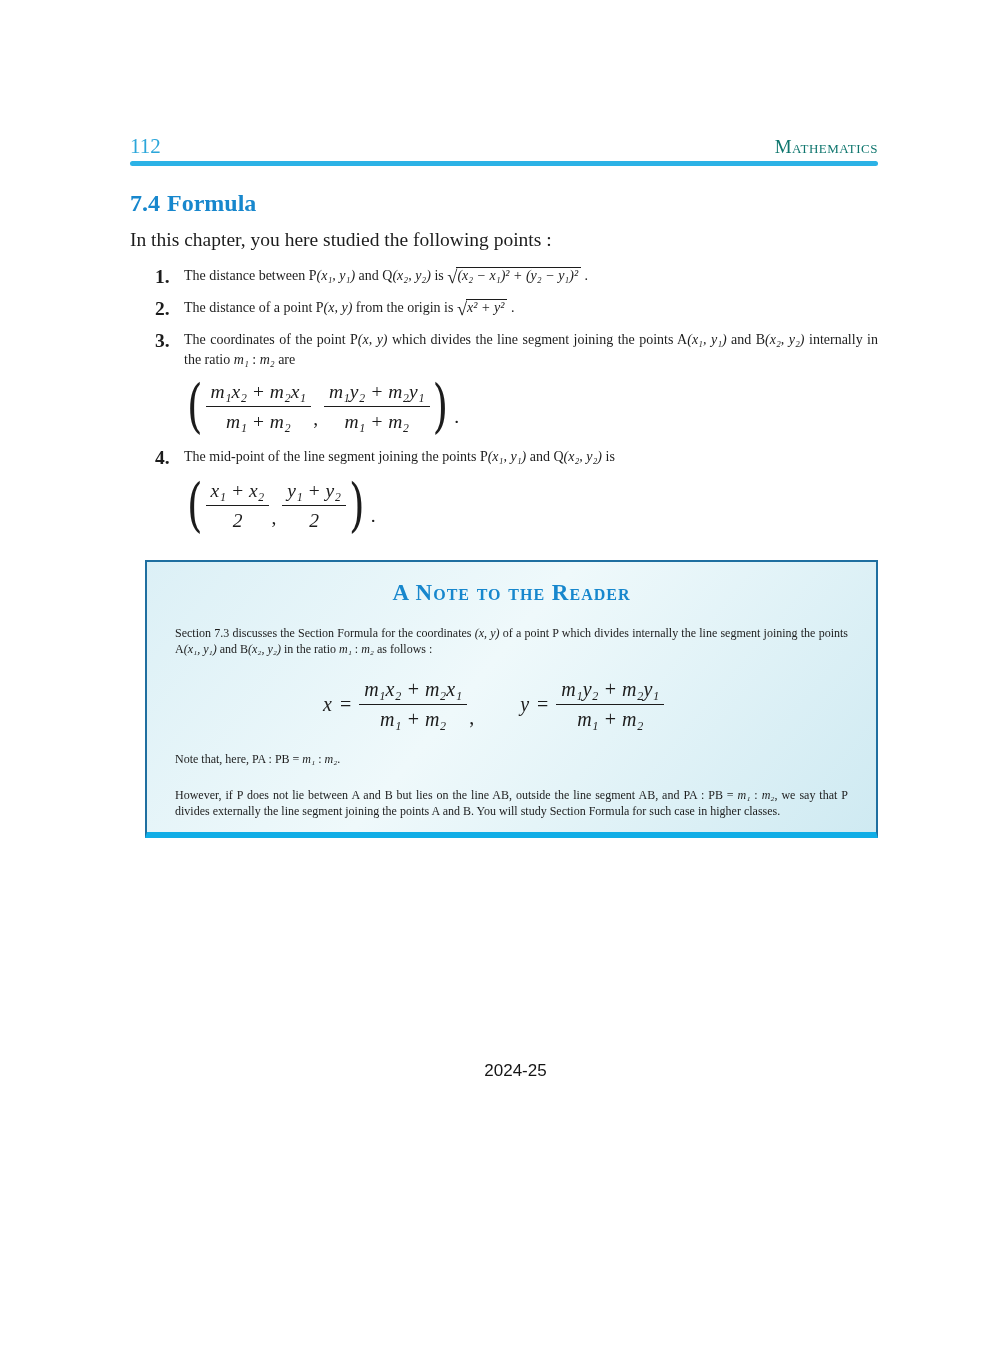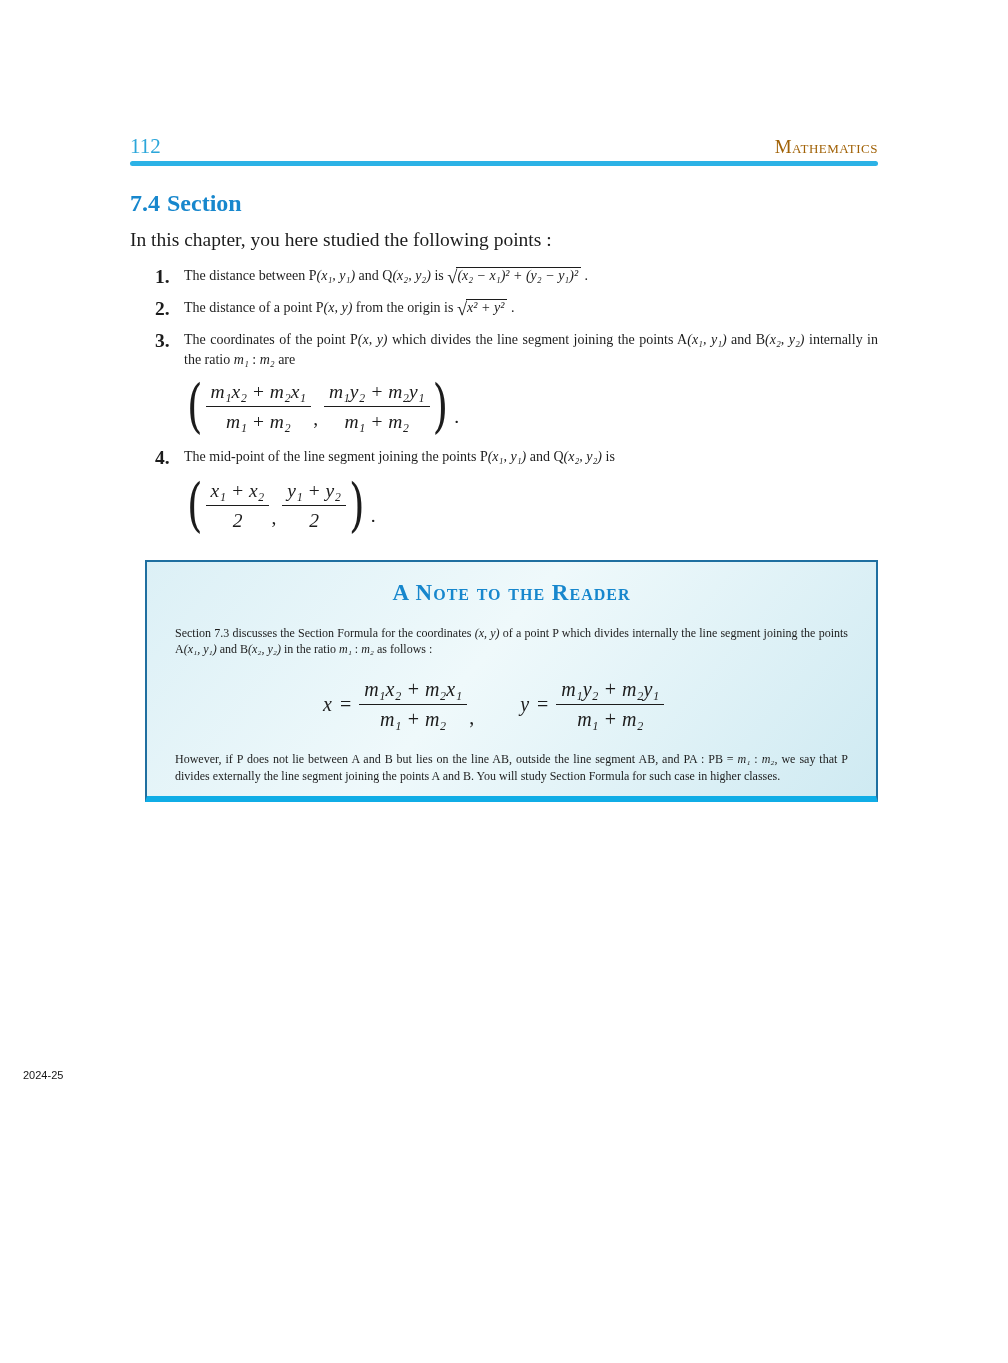--- a/index.html
+++ b/index.html
@@ -9,21 +9,21 @@
     background:#ffffff;
     font-family:"Liberation Serif","DejaVu Serif",serif;
     color:#1c1c1c;
     overflow:hidden;
   }
   .content{position:absolute;left:130px;top:0;width:748px;}
 
   
   .running-head{display:flex;justify-content:space-between;align-items:baseline;padding-top:134px;}
   .page-num{font-size:21px;color:#2ba6da;}
-  .head-title{font-size:19px;color:#a16207;font-variant:small-caps;letter-spacing:.5px;}
+  .head-title{font-size:19px;color:#0f766e;font-variant:small-caps;letter-spacing:.5px;}
   .rule{height:5px;background:#2cb2e6;margin-top:2px;border-radius:3px;}
 
   
   .section-heading{margin-top:24px;font-size:24px;font-weight:bold;color:#1787cd;display:flex;gap:7px;}
   .intro{margin-top:12px;font-size:19.5px;}
 
   
   .items{margin-top:15px;}
   .item{display:flex;margin-bottom:10px;}
   .item-num{flex:none;width:29px;margin-left:25px;font-weight:bold;font-size:19.5px;}
@@ -63,39 +63,39 @@
     content:"";position:absolute;z-index:-2;background:#1c3e6a;
     left:-19px;top:14px;right:-2px;bottom:-8px;
   }
   .note-title{text-align:center;font-variant:small-caps;font-weight:bold;font-size:23px;color:#1787cd;letter-spacing:1px;margin-top:4px;}
   .note-para{margin-top:19px;font-size:12px;line-height:1.38;text-align:justify;}
   .note-para.single{text-align:left;}
   .note-formula{display:flex;align-items:center;margin:20px 0 0 148px;font-size:20px;}
 
   
   .folio{
-    position:absolute;left:0;right:0;bottom:50px;
-    font-family:"Liberation Sans","DejaVu Sans",sans-serif;font-size:11px;color:#151515;padding-left:23px;
+    position:absolute;left:0;right:0;bottom:50px;text-align:center;
+    font-family:"Liberation Sans","DejaVu Sans",sans-serif;font-size:17px;color:#151515;padding-left:23px;
   }
 </style>
 </head>
 <body>
 
 <div class="page">
   <div class="content">
 
     <div class="running-head">
       <span class="page-num">112</span>
       <span class="head-title">Mathematics</span>
     </div>
     <div class="rule"></div>
 
     <div class="section-heading">
       <span>7.4</span>
-      <span>Section</span>
+      <span>Formula</span>
     </div>
 
     <div class="intro">In this chapter, you here studied the following points :</div>
 
     <div class="items">
 
       <div class="item">
         <span class="item-num">1.</span>
         <div class="item-body"><span>The distance between P</span><span class="v">(x₁, y₁)</span><span> and Q</span><span class="v">(x₂, y₂)</span><span> is </span><span class="rad">√</span><span class="sq">(x₂ − x₁)² + (y₂ − y₁)²</span><span> .</span></div>
       </div>
@@ -162,20 +162,21 @@
         <span class="fcomma">,</span>
         <span class="fgap"></span>
         <span class="flhs">y</span>
         <span class="feq">=</span>
         <span class="frac">
           <span class="num">m₁y₂ + m₂y₁</span>
           <span class="den">m₁ + m₂</span>
         </span>
       </div>
 
+      <div class="note-para single"><span>Note that, here, PA : PB = </span><span class="v">m₁</span><span> : </span><span class="v">m₂</span><span>.</span></div>
 
       <div class="note-para"><span>However, if P does not lie between A and B but lies on the line AB, outside the line segment AB, and PA : PB = </span><span class="v">m₁</span><span> : </span><span class="v">m₂</span><span>, we say that P divides externally the line segment joining the points A and B. You will study Section Formula for such case in higher classes.</span></div>
     </div>
 
   </div>
 
   <div class="folio">2024-25</div>
 </div>
 
 </body></html>

